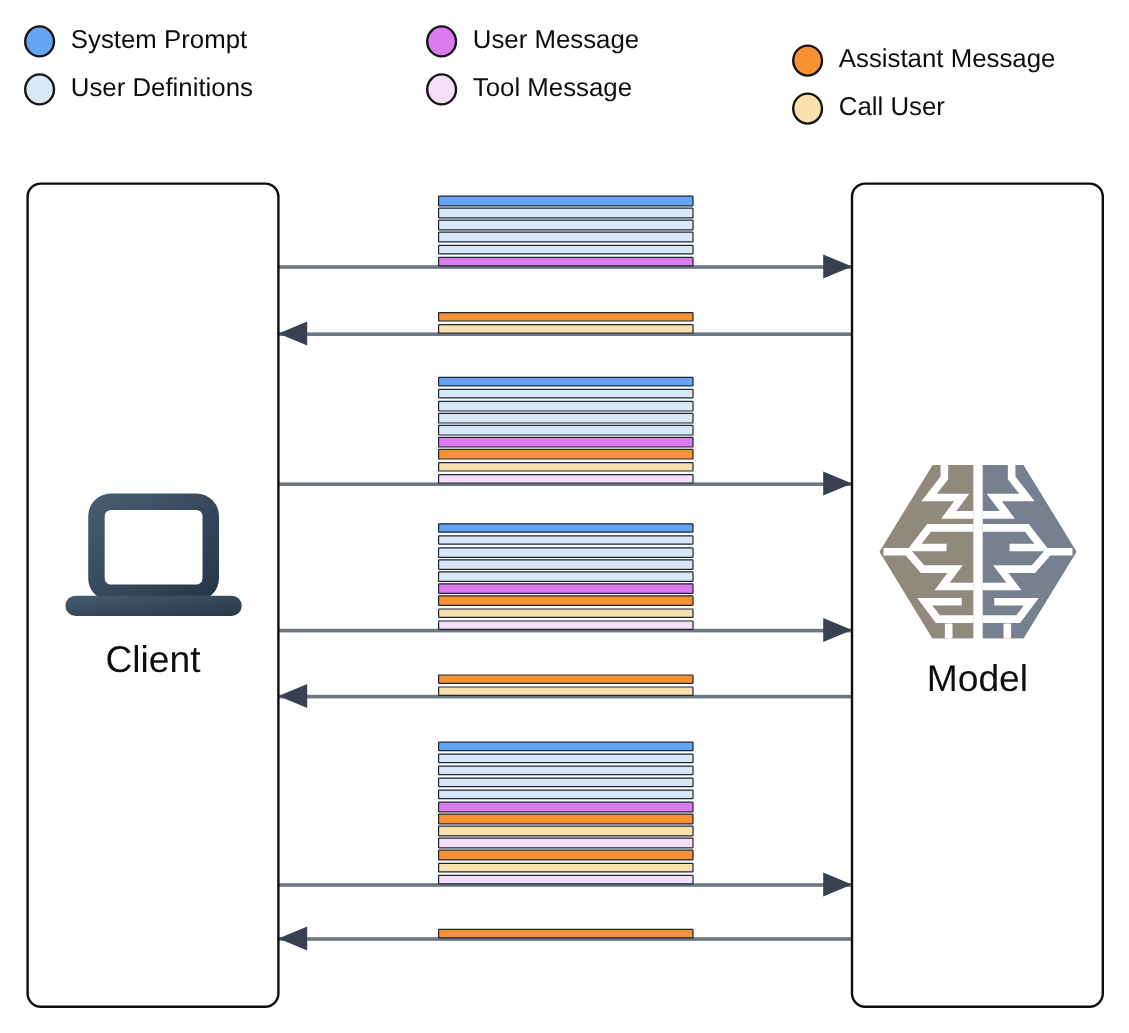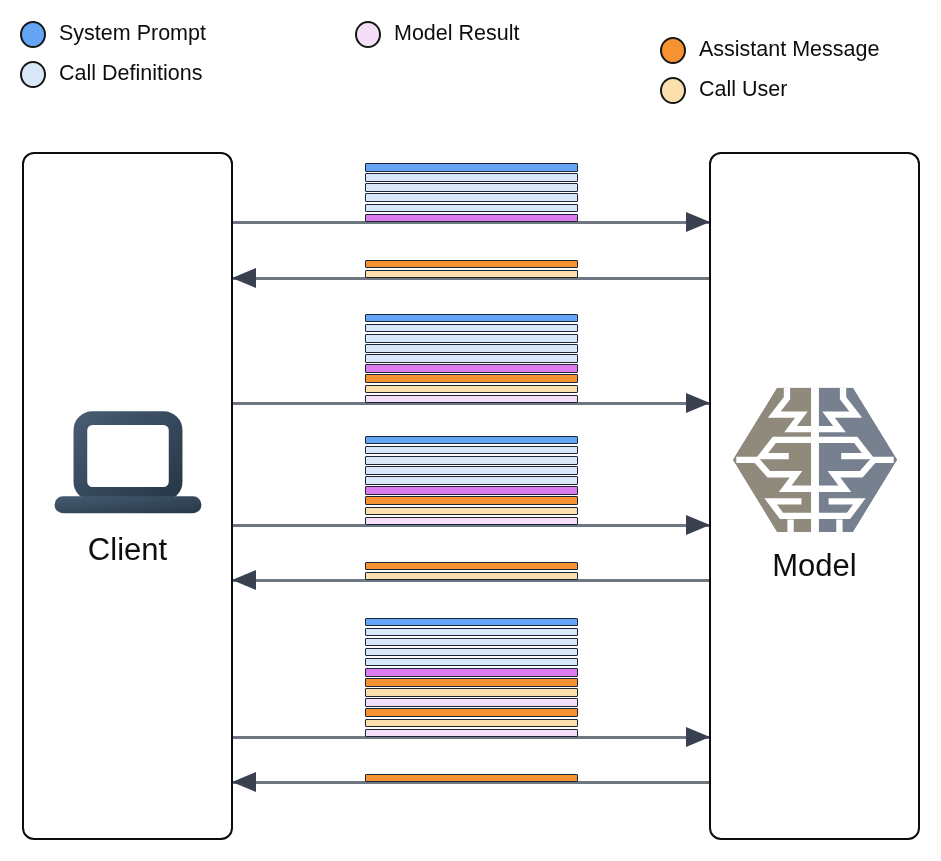--- a/index.html
+++ b/index.html
@@ -38,27 +38,31 @@
 <div class="canvas">
 
   <div>
       <div class="legend-col" style="left: 20px;">
         <div class="legend-item">
           <span class="swatch" style="background: rgb(100, 165, 246);"></span>
           <span class="legend-label">System Prompt</span>
         </div>
         <div class="legend-item">
           <span class="swatch" style="background: rgb(217, 232, 248);"></span>
-          <span class="legend-label">Call Definitions</span>
+          <span class="legend-label">User Definitions</span>
         </div>
       </div>
       <div class="legend-col" style="left: 355px;">
         <div class="legend-item">
+          <span class="swatch" style="background: rgb(220, 123, 238);"></span>
+          <span class="legend-label">User Message</span>
+        </div>
+        <div class="legend-item">
           <span class="swatch" style="background: rgb(245, 223, 248);"></span>
-          <span class="legend-label">Model Result</span>
+          <span class="legend-label">Tool Message</span>
         </div>
       </div>
       <div class="legend-col" style="left: 660px; margin-top: 16px;">
         <div class="legend-item">
           <span class="swatch" style="background: rgb(247, 146, 51);"></span>
           <span class="legend-label">Assistant Message</span>
         </div>
         <div class="legend-item">
           <span class="swatch" style="background: rgb(251, 224, 174);"></span>
           <span class="legend-label">Call User</span>

